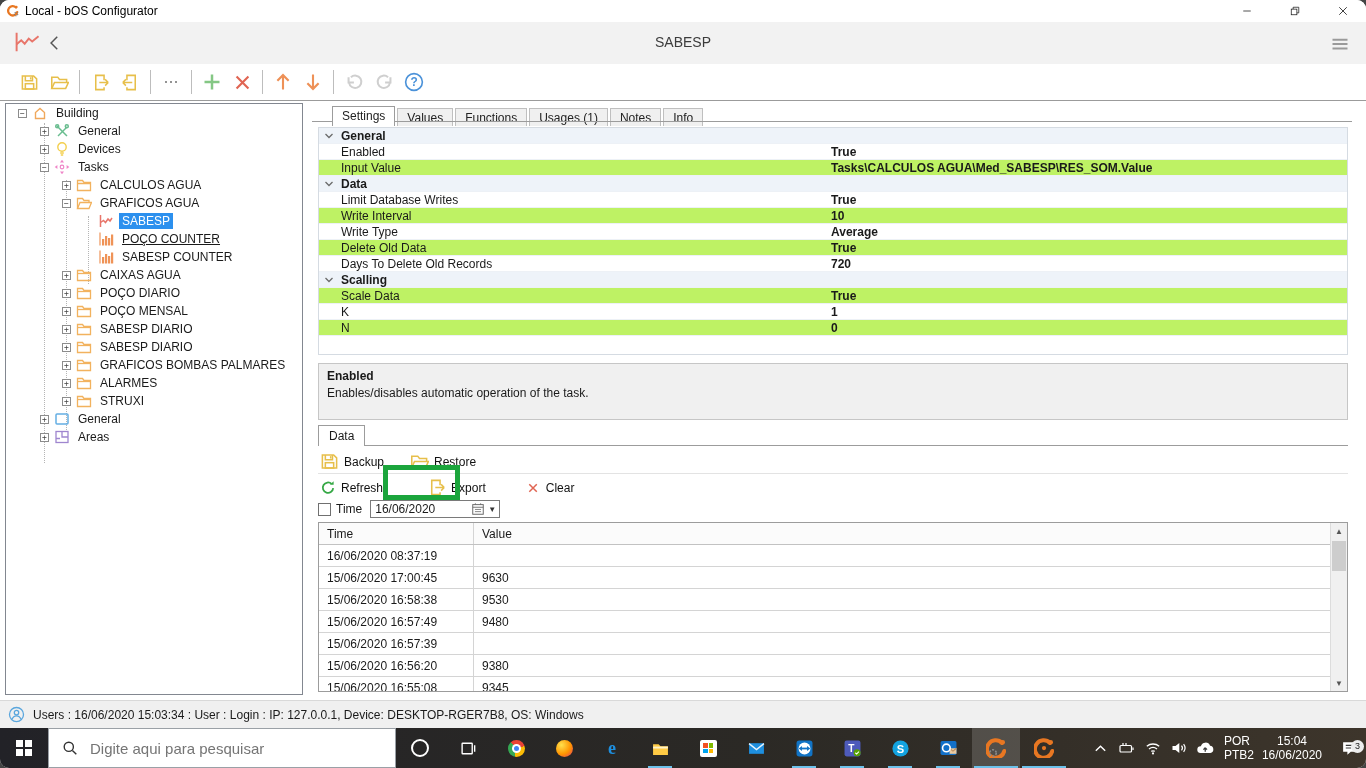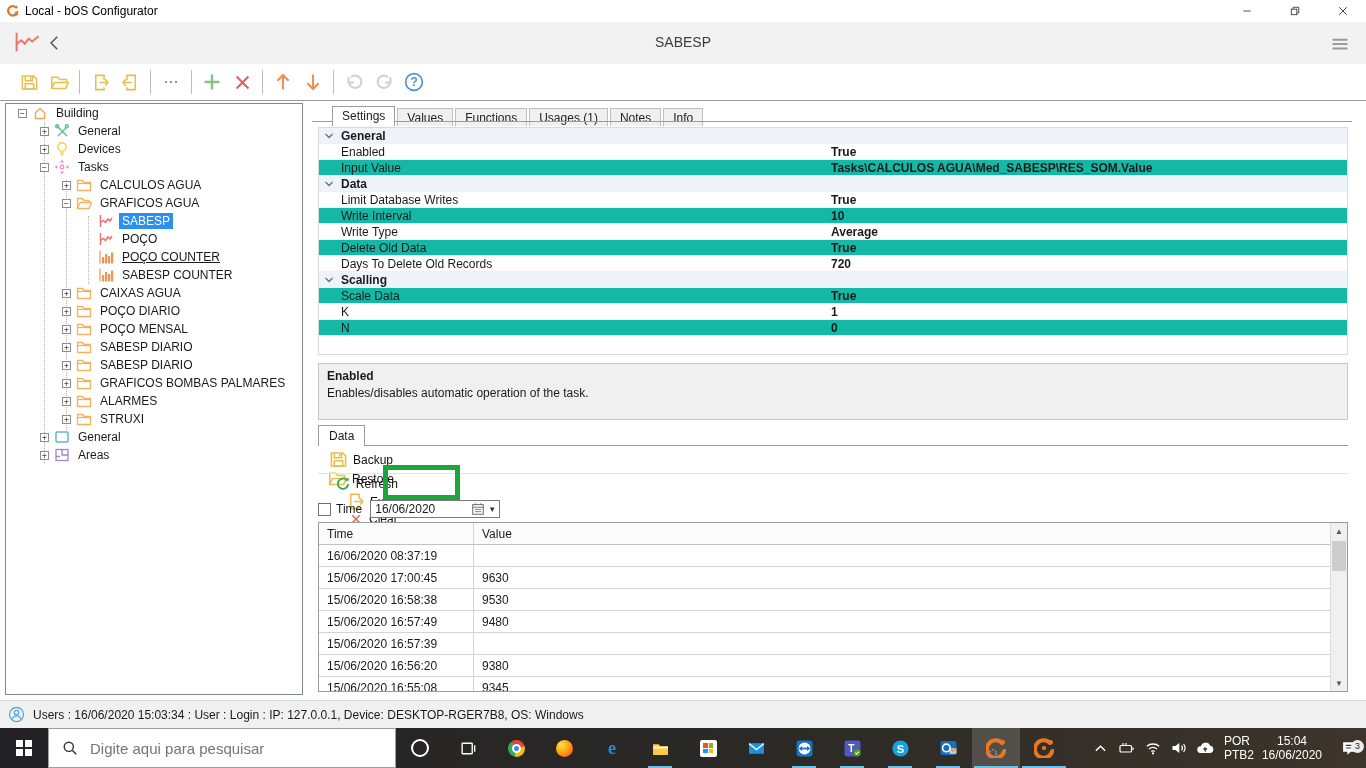--- a/index.html
+++ b/index.html
@@ -1,17 +1,17 @@
 <!DOCTYPE html>
 <html><head>
 <meta charset="utf-8">
 <style>
   html,body{margin:0;padding:0;background:#444;}
   #screen{position:relative;width:1366px;height:768px;background:#fff;overflow:hidden;
-    font-family:"Liberation Sans",sans-serif;font-size:12px;color:#1a1a1a;}
+    font-family:"Liberation Sans",sans-serif;font-size:12px;color:#1a1a1a;border-radius:9px;}
   .ic{display:inline-block;line-height:0;}
   .ic svg{display:block;}
 
   
   #titlebar{position:absolute;left:0;top:0;width:1366px;height:22px;background:#fff;display:flex;align-items:center;}
   #titlebar .app-ic{margin:0 5px 0 6px;}
   #titlebar .ttl{font-size:12px;color:#000;}
   .wctrl{position:absolute;top:0;height:22px;width:46px;display:flex;align-items:center;justify-content:center;}
   #btn-min{left:1224px;} #btn-restore{left:1272px;} #btn-close{left:1320px;}
 
@@ -42,33 +42,33 @@
   
   #tabbar{position:absolute;left:314px;top:102px;width:1038px;height:24px;display:flex;align-items:flex-end;margin-left:18px;}
   .tab{height:18px;padding:2px 9px 0 9px;background:#f0f0f0;border:1px solid #bfbfbf;border-bottom:none;margin-right:2px;color:#222;box-sizing:border-box;}
   .tab.active{background:#fff;border-color:#9c9c9c;height:20px;position:relative;z-index:2;}
   #tabline{position:absolute;left:312px;top:121px;width:1040px;border-top:1px solid #9c9c9c;}
 
   
   #propgrid{position:absolute;left:318px;top:127px;width:1030px;height:228px;border:1px solid #d5dbe2;box-sizing:border-box;background:#fff;overflow:hidden;}
   .grow{position:relative;height:16px;display:flex;align-items:center;border-bottom:1px solid #edf1f6;box-sizing:border-box;}
   .grow.group{background:#eef3f9;font-weight:bold;}
-  .grow.alt{background:#14b8a6;}
+  .grow.alt{background:#bef264;}
   .gchev{position:absolute;left:5px;top:4px;}
   .glabel{margin-left:22px;}
   .gvalue{position:absolute;left:512px;font-weight:bold;}
 
   
   #descbox{position:absolute;left:318px;top:363px;width:1030px;height:57px;background:#f0f0f0;border:1px solid #c6c6c6;box-sizing:border-box;padding:5px 8px;}
   #descbox .dt{font-weight:bold;margin-bottom:3px;}
 
   
   #datatab{position:absolute;left:318px;top:425px;height:21px;padding:3px 10px 0 10px;background:#fff;border:1px solid #9c9c9c;border-bottom:none;box-sizing:border-box;z-index:2;}
   #datatabline{position:absolute;left:318px;top:445px;width:1030px;border-top:1px solid #9c9c9c;}
-  .brow{position:absolute;left:328px;height:23px;display:flex;align-items:center;flex-direction:column;}
+  .brow{position:absolute;left:320px;height:23px;display:flex;align-items:center;}
   #btnrow1{top:450px;} #btnrow2{top:476px;}
   #btnrow-sep{position:absolute;left:318px;top:473px;width:1030px;border-top:1px solid #e3e3e3;}
   .pbtn{display:flex;align-items:center;background:none;border:none;font-size:12px;color:#111;padding:0;margin-right:26px;font-family:"Liberation Sans",sans-serif;}
   .pbtn .ic{margin-right:5px;}
   #timerow{position:absolute;left:318px;top:500px;height:18px;display:flex;align-items:center;}
   #time-check{width:13px;height:13px;border:1px solid #707070;background:#fff;box-sizing:border-box;margin-right:5px;}
   #time-input{margin-left:8px;width:130px;height:18px;border:1px solid #7a7a7a;background:#fff;display:flex;align-items:center;box-sizing:border-box;padding-left:4px;}
   #time-input .tval{flex:1;}
   #time-input .cal{display:flex;align-items:center;}
   .ddarrow{font-size:8px;color:#333;margin:0 3px;}
@@ -388,32 +388,20 @@
         <span class="ic tico">
           <svg width="16" height="16" viewBox="0 0 16 16" xmlns="http://www.w3.org/2000/svg">
             <g fill="none" stroke="#e8756a" stroke-width="1.5">
               <path d="M2.5 2v12"></path>
               <polyline points="2.5 9.5 5.5 7.5 7.5 9.5 10 6 12 8 14 5"></polyline>
             </g>
           </svg>
         </span>
         <span class="tlabel">SABESP</span>
       </div>
-      <div class="trow" style="padding-left: 78px;">
-        <span class="texp-sp"></span>
-        <span class="ic tico">
-          <svg width="16" height="16" viewBox="0 0 16 16" xmlns="http://www.w3.org/2000/svg">
-            <g fill="none" stroke="#e8756a" stroke-width="1.5">
-              <path d="M2.5 2v12"></path>
-              <polyline points="2.5 9.5 5.5 7.5 7.5 9.5 10 6 12 8 14 5"></polyline>
-            </g>
-          </svg>
-        </span>
-        <span class="tlabel">POÇO</span>
-      </div>
       <div class="trow" style="padding-left: 78px; text-decoration: underline;">
         <span class="texp-sp"></span>
         <span class="ic tico">
           <svg width="16" height="16" viewBox="0 0 16 16" xmlns="http://www.w3.org/2000/svg">
             <path d="M2 1.5v13" stroke="#ef9357" fill="none" stroke-width="1.2"></path>
             <g fill="#ef9357">
               <rect x="4" y="8" width="2.2" height="6.5"></rect>
               <rect x="7" y="5" width="2.2" height="9.5"></rect>
               <rect x="10" y="7" width="2.2" height="7.5"></rect>
               <rect x="13" y="3.5" width="2.2" height="11"></rect>

